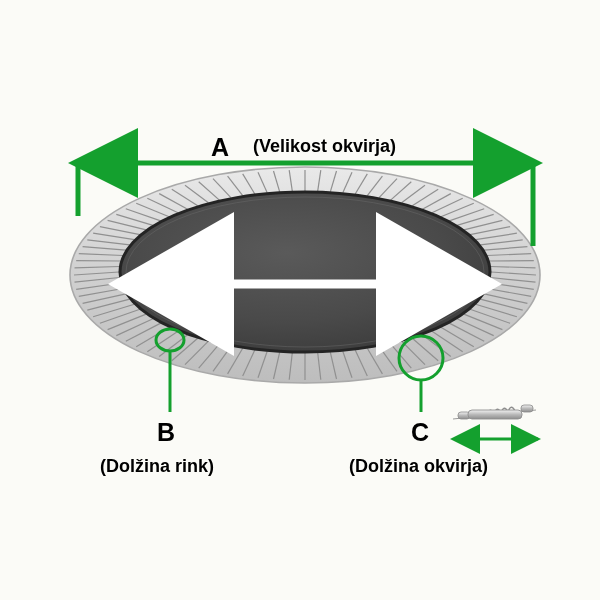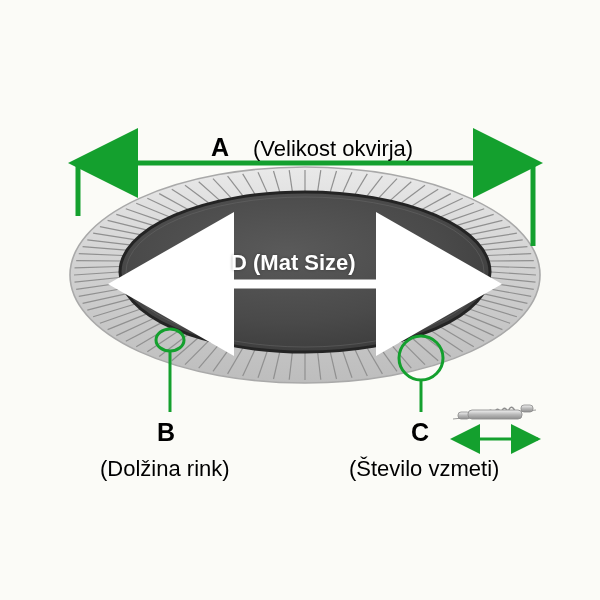--- a/index.html
+++ b/index.html
@@ -37,22 +37,22 @@
     position: absolute;
     z-index: 3;
     color: #000000;
     white-space: nowrap;
   }
   .lbl-letter {
     font-size: 25px;
     font-weight: 700;
   }
   .lbl-word {
-    font-size: 22px;
-    font-weight: 400;
+    font-size: 18px;
+    font-weight: 700;
   }
   .lbl-white {
     color: #ffffff;
     font-size: 22px;
     font-weight: 700;
     text-shadow: 0 0 3px rgba(0,0,0,0.35);
   }
   #label-A {
     left: 211px;
     top: 133px;
@@ -259,21 +259,20 @@
       <rect x="458" y="412" width="12" height="7" rx="3" fill="url(#springGrad)" stroke="#8a8a8a" stroke-width="0.8"></rect>
       <rect x="521" y="405" width="12" height="7" rx="3" fill="url(#springGrad)" stroke="#8a8a8a" stroke-width="0.8"></rect>
       <rect x="468" y="410" width="54" height="9" rx="4" fill="url(#springGrad)" stroke="#8f8f8f" stroke-width="0.9"></rect>
       <line x1="456" y1="439" x2="538" y2="439" stroke="#14a02e" stroke-width="3" marker-start="url(#greenArrowLsm)" marker-end="url(#greenArrowRsm)"></line>
     </g>
   </svg>
 
   <div class="lbl lbl-letter" id="label-A">A</div>
   <div class="lbl lbl-word" id="label-A-word">(Velikost okvirja)</div>
 
-  <div class="lbl lbl-white" id="label-D">D (Mat Size)</div>
 
   <div class="lbl lbl-letter" id="label-B">B</div>
   <div class="lbl lbl-word" id="label-B-word">(Dolžina rink)</div>
 
   <div class="lbl lbl-letter" id="label-C">C</div>
-  <div class="lbl lbl-word" id="label-C-word">(Število vzmeti)</div>
+  <div class="lbl lbl-word" id="label-C-word">(Dolžina okvirja)</div>
 
 </div>
 
 </body></html>

